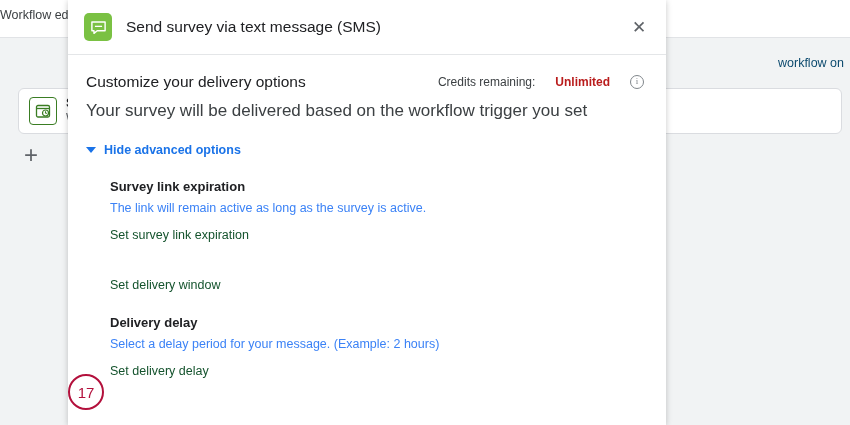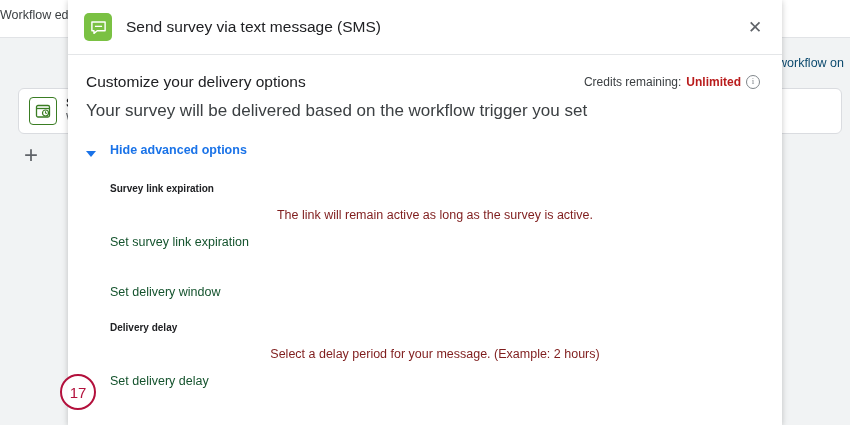--- a/index.html
+++ b/index.html
@@ -100,21 +100,21 @@
     color: #5f6368;
     line-height: 1;
     user-select: none;
   }
 
   
   #modal {
     position: absolute;
     left: 68px;
     top: 0;
-    width: 714px;
+    width: 598px;
     height: 425px;
     background: #ffffff;
     box-shadow: 0 1px 6px rgba(0,0,0,0.22);
     box-sizing: border-box;
     overflow: hidden;
   }
   #modal-header {
     position: relative;
     height: 55px;
     border-bottom: 1px solid #e4e6e8;
@@ -167,21 +167,21 @@
   }
   #section-title {
     font-size: 15.5px;
     color: #202124;
   }
   #credits {
     font-size: 12px;
     color: #3c4043;
     display: flex;
     align-items: center;
-    gap: 5px;
+    gap: 20px;
     white-space: nowrap;
   }
   #credits b { font-weight: bold; color: #b91c1c; }
   .info-circle {
     display: inline-block;
     width: 12px;
     height: 12px;
     border: 1px solid #80868b;
     border-radius: 50%;
     color: #80868b;
@@ -192,58 +192,57 @@
   }
   #section-sub {
     margin-top: 10px;
     font-size: 17px;
     color: #3c4043;
   }
 
   #advanced-toggle {
     margin-top: 22px;
     display: inline-flex;
-    align-items: flex-end;
-    gap: 14px;
+    align-items: center;
+    gap: 8px;
     color: #1a73e8;
     font-size: 12.5px;
     font-weight: bold;
     cursor: pointer;
   }
   .caret-down {
     width: 0; height: 0;
     border-left: 5px solid transparent;
     border-right: 5px solid transparent;
     border-top: 6px solid #1a73e8;
   }
 
   .opt-block { margin-top: 22px; margin-left: 24px; }
   .opt-title {
-    font-size: 10px;
+    font-size: 13px;
     font-weight: bold;
     color: #202124;
   }
   .opt-desc {
-    margin-top: 14px;
-    font-size: 12.5px;
-    color: #7f1d1d;
-    text-align: center;
+    margin-top: 7px;
+    font-size: 12.5px;
+    color: #3b82f6;
   }
   .opt-link {
     display: inline-block;
     margin-top: 13px;
     font-size: 12.5px;
     color: #14532d;
     cursor: pointer;
   }
 
   
   #marker {
     position: absolute;
-    left: 60px;
+    left: 68px;
     top: 374px;
     width: 32px;
     height: 32px;
     border: 2px solid #b3103c;
     border-radius: 50%;
     color: #b3103c;
     font-size: 15px;
     display: flex;
     align-items: center;
     justify-content: center;

